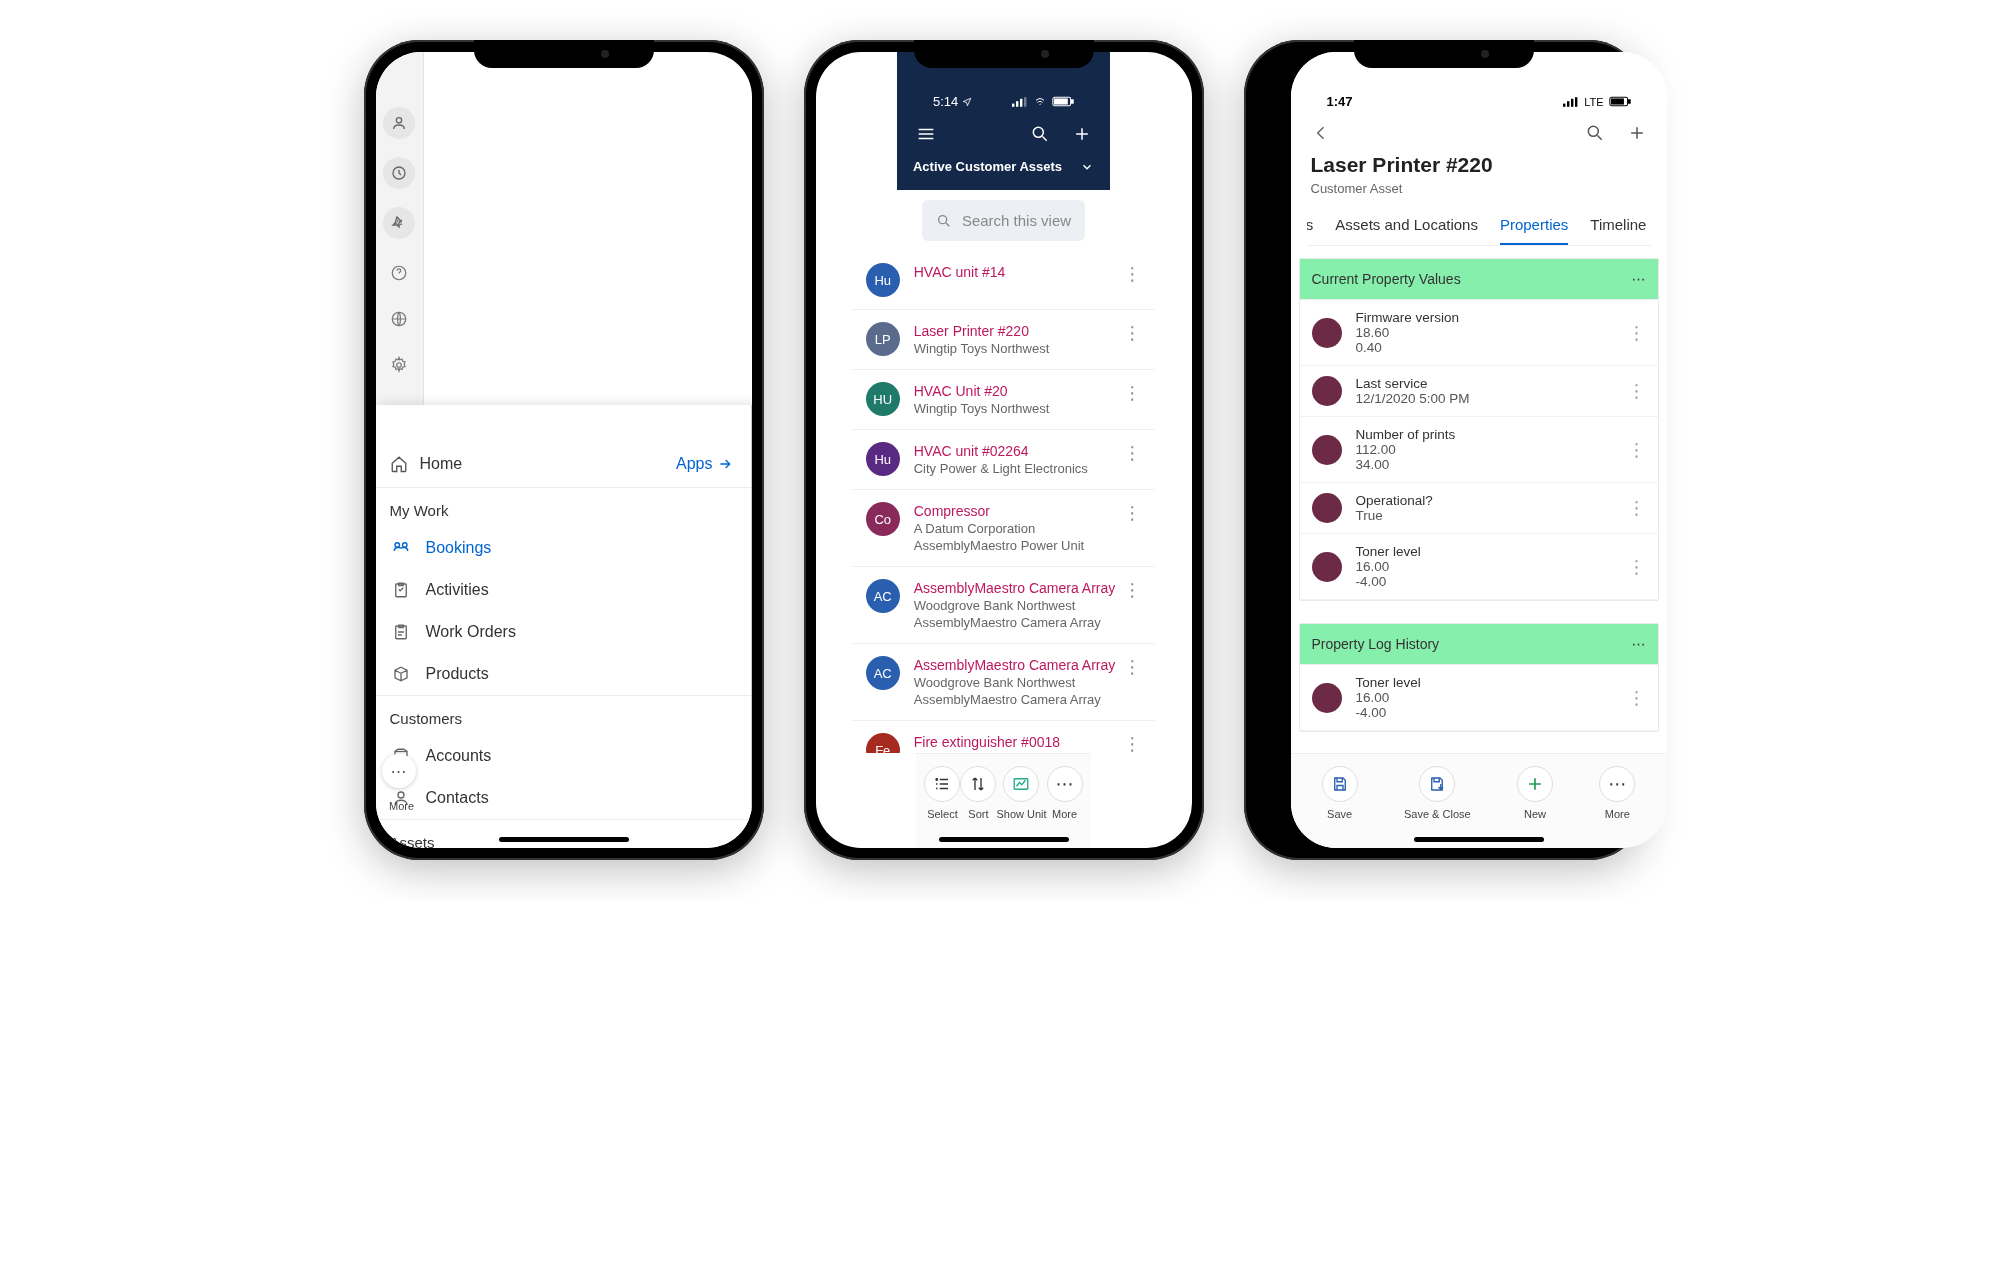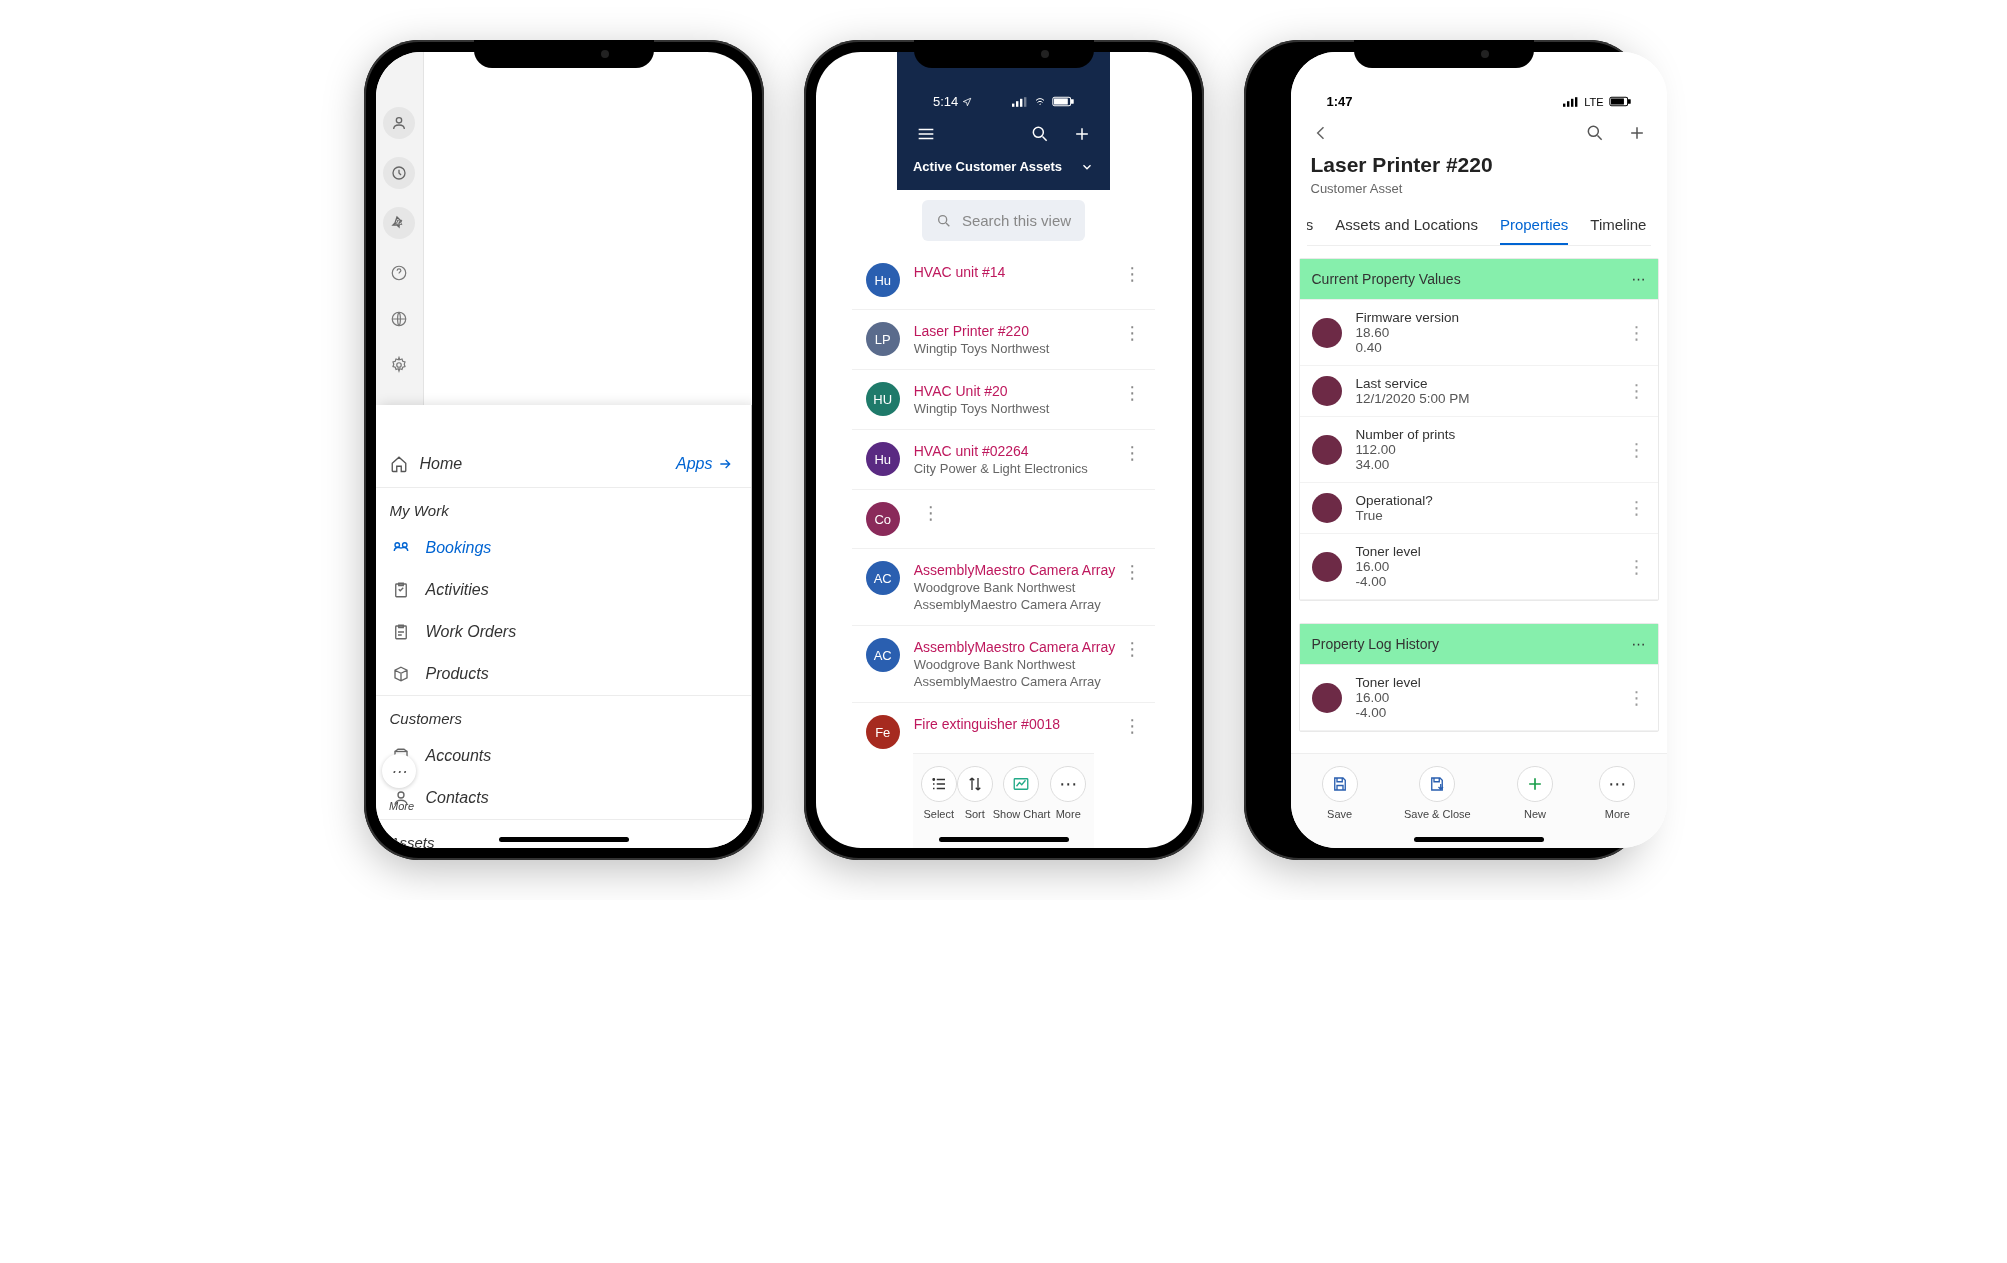--- a/index.html
+++ b/index.html
@@ -45,21 +45,21 @@
     position:absolute; right:45px; top:10px;
     width:8px; height:8px; border-radius:50%;
     background:#222;
   }
   .home-indicator {
     position:absolute; bottom:6px; left:50%; transform:translateX(-50%);
     width:130px; height:5px; background:#000; border-radius:3px; z-index:50;
   }
 
   
-  .p1-screen { display:flex;font-style:italic; }
+  .p1-screen { display:flex; }
   .p1-rail {
     width:48px; background:#f3f3f3;
     display:flex; flex-direction:column; align-items:center;
     padding-top:55px;
     border-right:1px solid #e3e3e3;
   }
   .rail-btn {
     width:32px; height:32px; border-radius:50%;
     background:#e6e6e6; display:flex; align-items:center; justify-content:center;
     margin-bottom:18px; color:#666; font-size:15px;
@@ -366,20 +366,25 @@
     <div class="p2-avatar" style="background:#5a2a82">Hu</div>
     <div class="p2-row-body">
       <div class="p2-row-title">HVAC unit #02264</div>
       <div class="p2-row-sub">City Power &amp; Light Electronics</div>
 
     </div>
     <div class="p2-row-dots">⋮</div>
         </div>
         <div class="p2-row">
     <div class="p2-avatar" style="background:#8a2a5a">Co</div>
+    <div class="p2-row-body">
+      <div class="p2-row-title">Compressor</div>
+      <div class="p2-row-sub">A Datum Corporation</div>
+      <div class="p2-row-sub">AssemblyMaestro Power Unit</div>
+    </div>
     <div class="p2-row-dots">⋮</div>
         </div>
         <div class="p2-row">
     <div class="p2-avatar" style="background:#2a5fb0">AC</div>
     <div class="p2-row-body">
       <div class="p2-row-title">AssemblyMaestro Camera Array</div>
       <div class="p2-row-sub">Woodgrove Bank Northwest</div>
       <div class="p2-row-sub">AssemblyMaestro Camera Array</div>
     </div>
     <div class="p2-row-dots">⋮</div>
@@ -421,21 +426,21 @@
           </div>
           <span>Sort</span>
         </div>
         <div class="p2-bot-item">
           <div class="p2-bot-circle">
             <svg width="18" height="18" viewBox="0 0 24 24" fill="none" stroke="#2a8" stroke-width="1.8">
               <rect x="3" y="5" width="18" height="14" rx="1"></rect>
               <path d="M6 15l4-5 3 3 5-6"></path>
             </svg>
           </div>
-          <span>Show Chart</span>
+          <span>Show Unit</span>
         </div>
         <div class="p2-bot-item">
           <div class="p2-bot-circle">
             <span style="font-size:18px;">⋯</span>
           </div>
           <span>More</span>
         </div>
       </div>
 
     <div class="home-indicator"></div>

